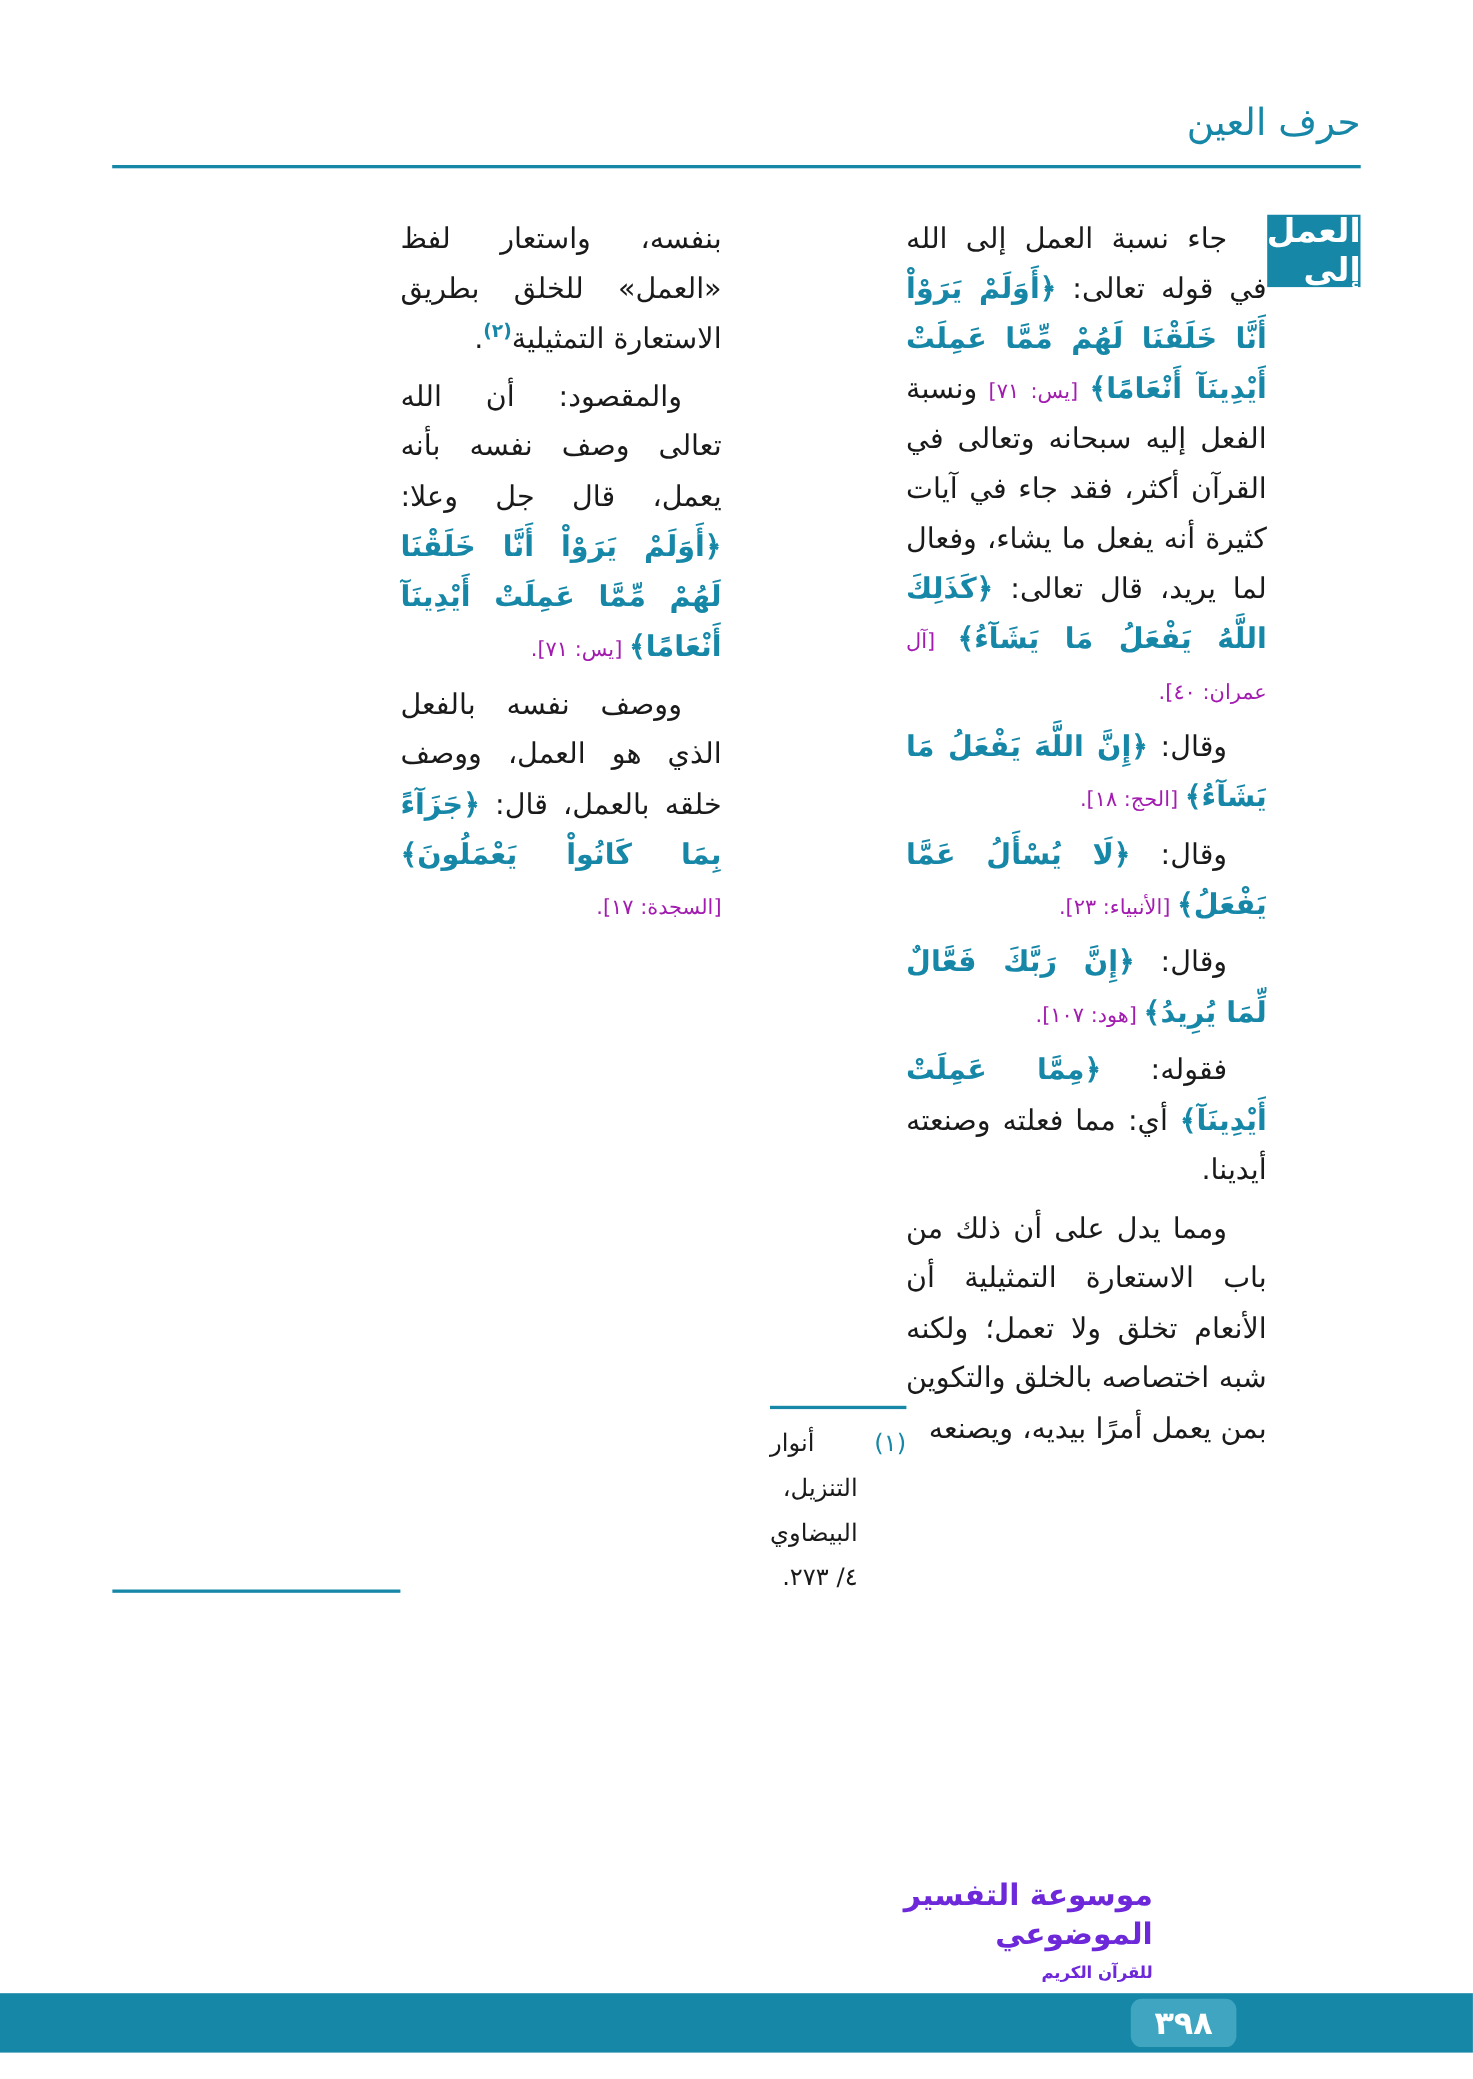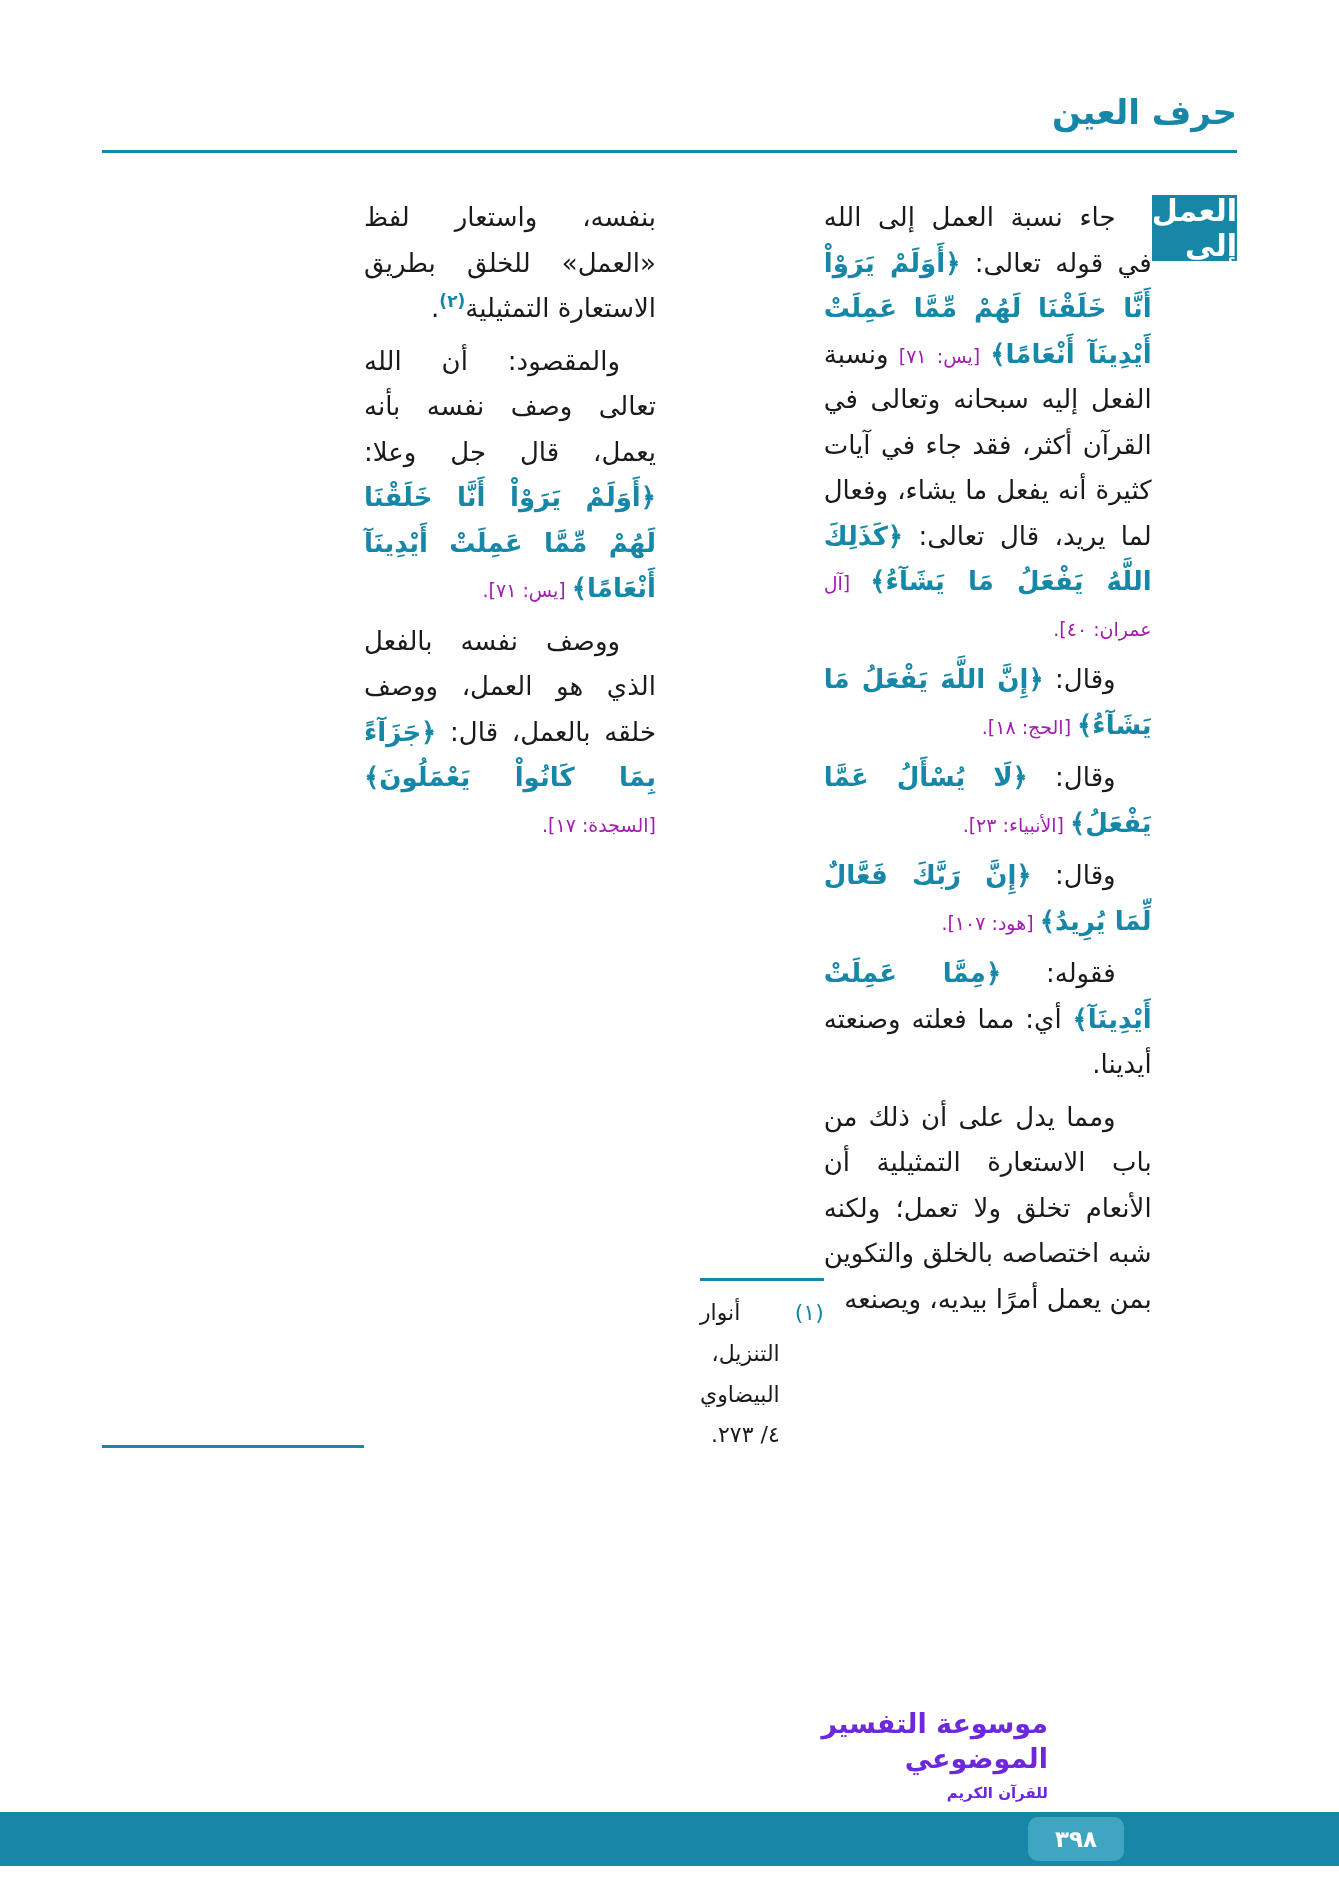--- a/index.html
+++ b/index.html
@@ -14,21 +14,21 @@
     direction: rtl;
   }
 
   
   .header-title {
     position: absolute;
     top: 92px;
     right: 102px;
     color: #1787a8;
     font-size: 34px;
-    font-weight: bold;
+    font-weight: normal;
     text-align: right;
   }
   .header-rule {
     position: absolute;
     top: 150px;
     left: 102px;
     right: 102px;
     height: 3px;
     background: #1787a8;
   }
@@ -119,21 +119,21 @@
   }
   .page-badge {
     position: absolute;
     left: 1028px;
     bottom: 29px;
     width: 96px;
     height: 44px;
     background: #3fa5c1;
     border-radius: 10px;
     color: #ffffff;
-    font-size: 23px;
+    font-size: 29px;
     font-weight: bold;
     display: flex;
     align-items: center;
     justify-content: center;
   }
 </style>
 </head>
 <body>
 
 <div class="page">

